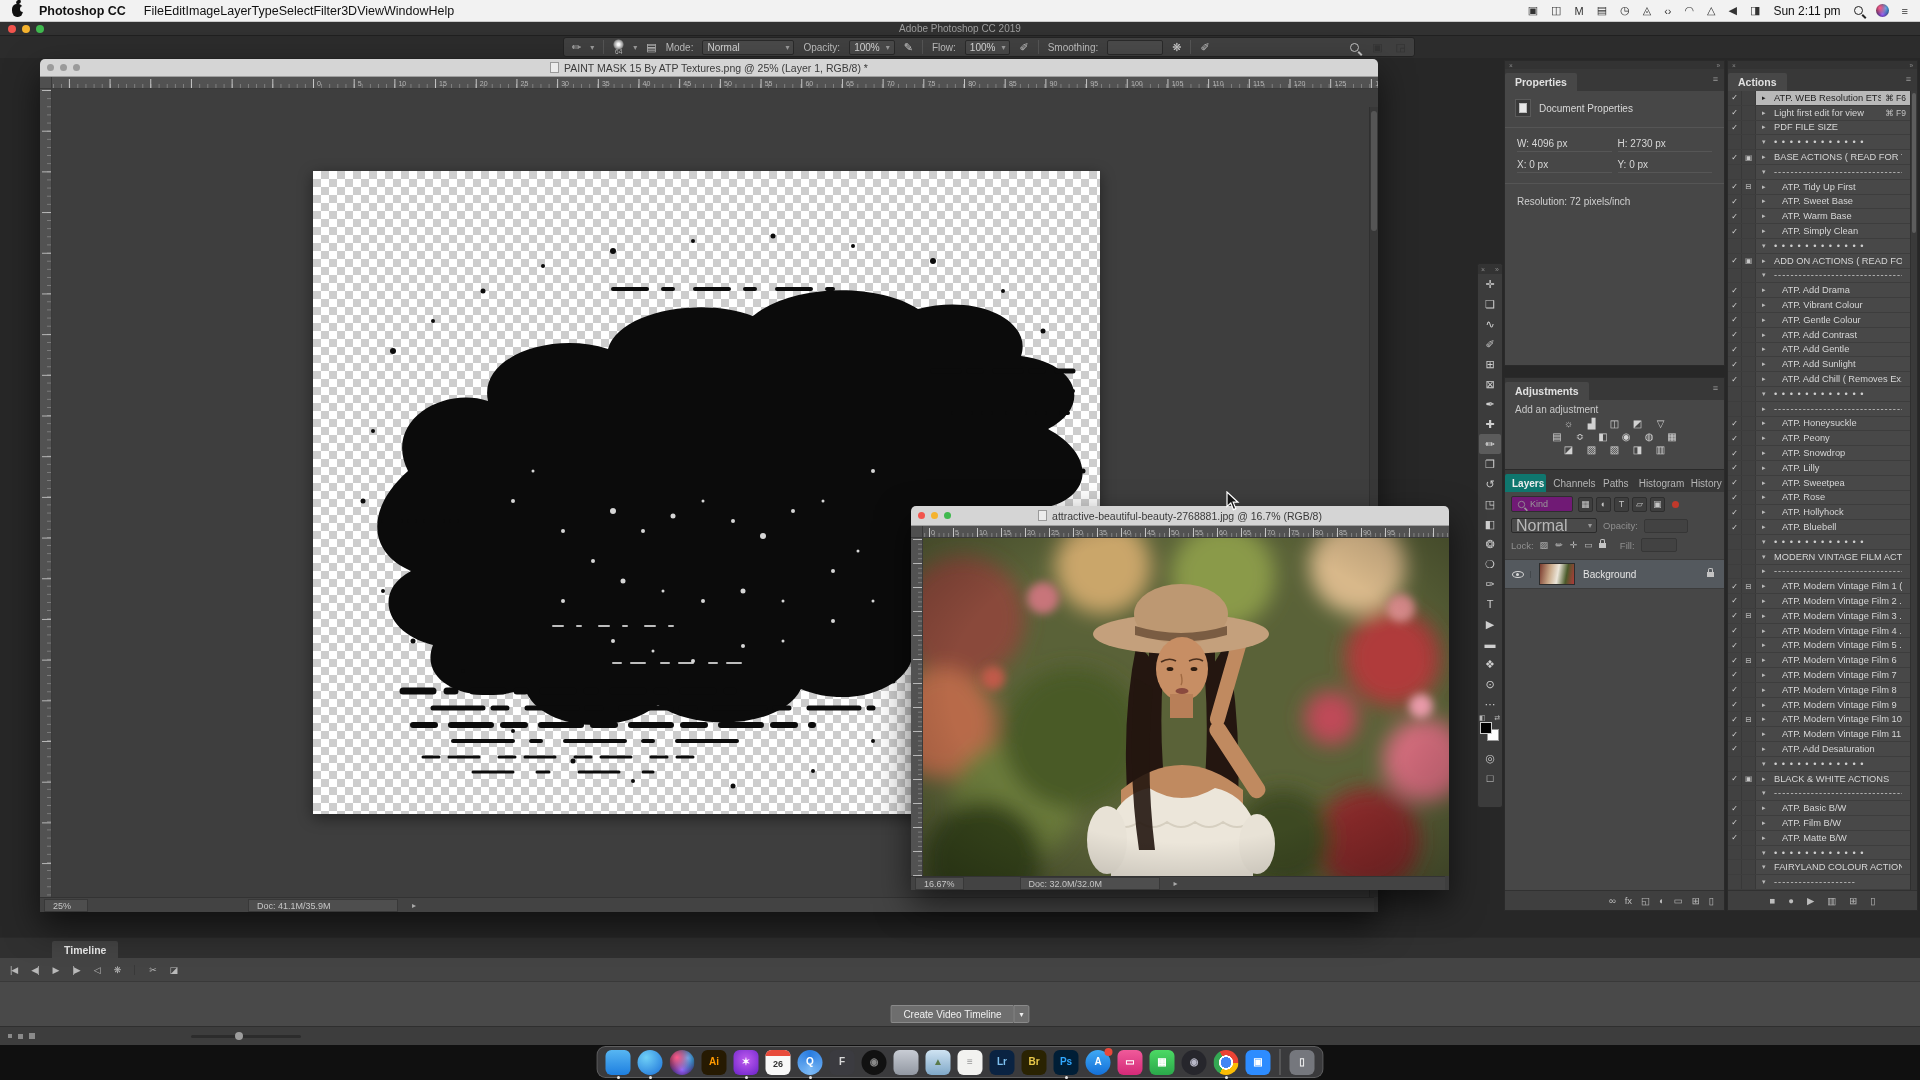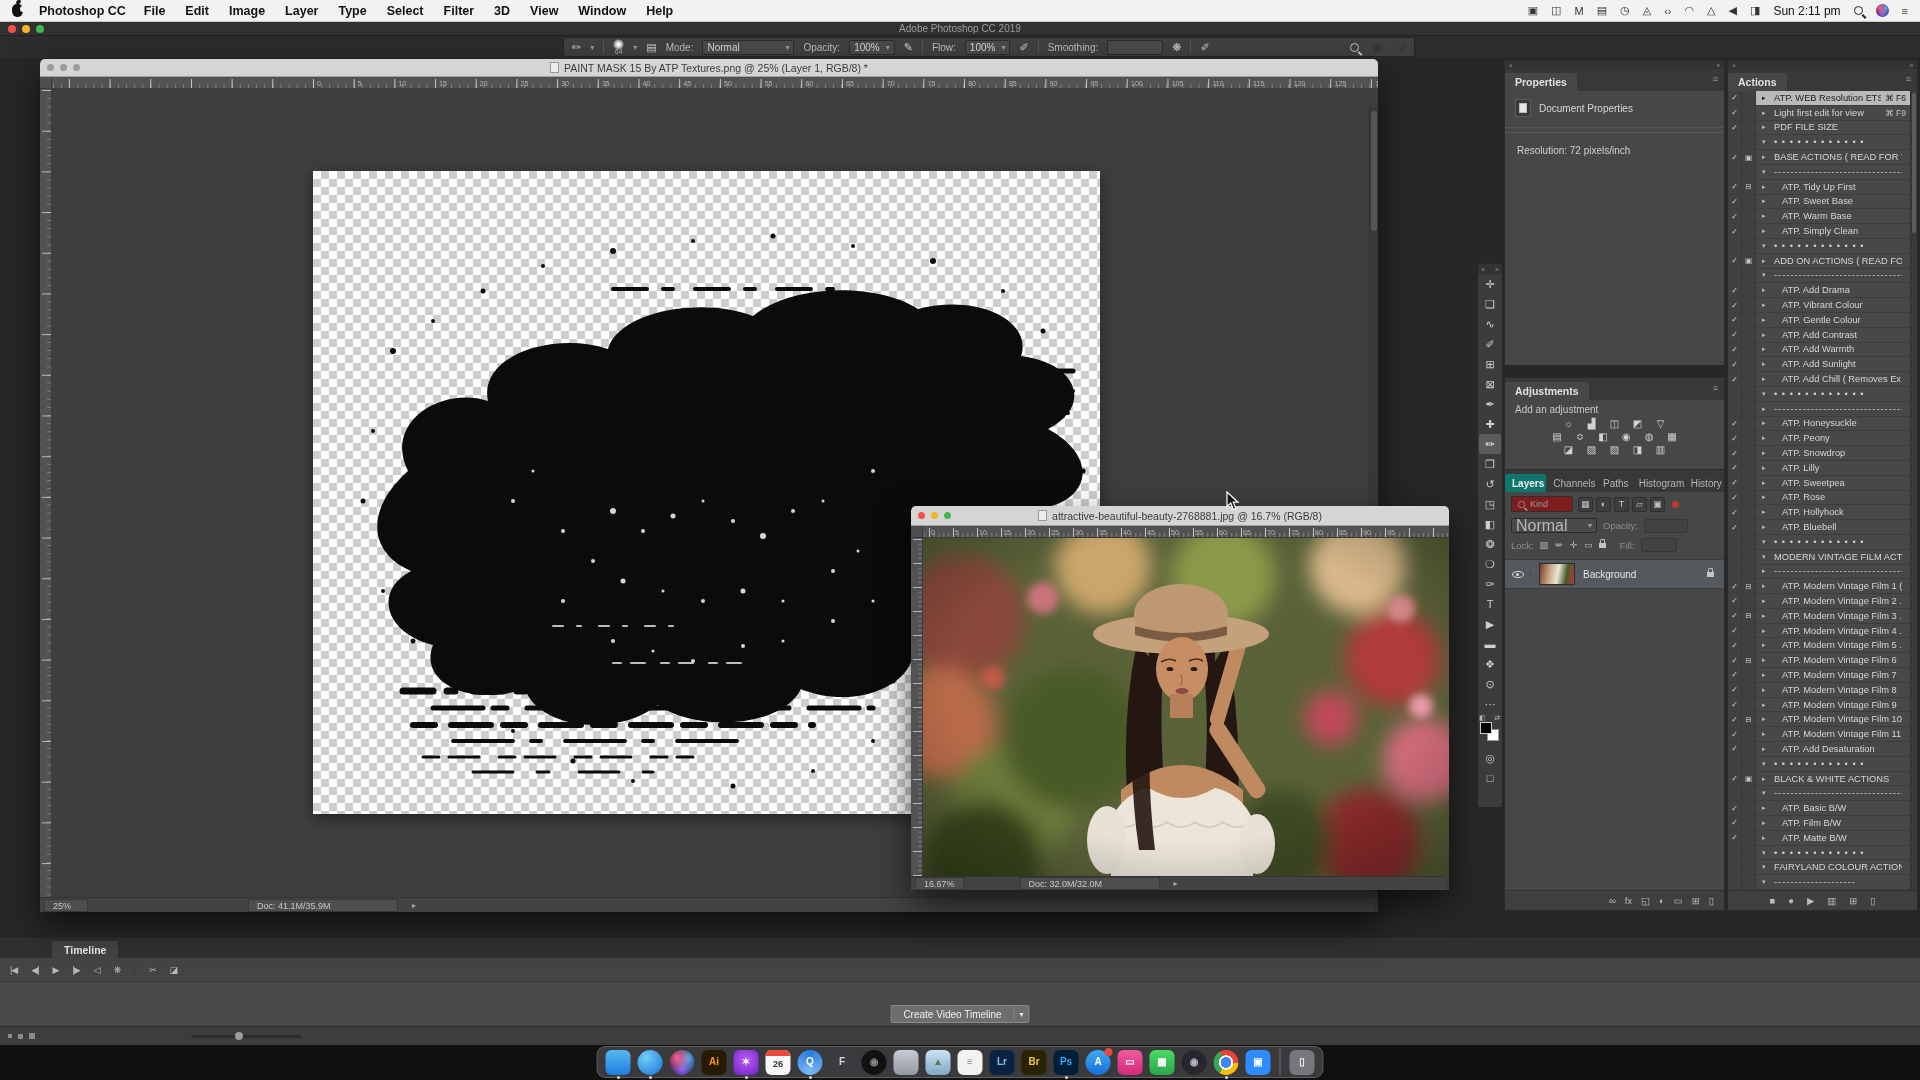--- a/index.html
+++ b/index.html
@@ -6,21 +6,21 @@
   *{box-sizing:border-box;font-family:"Liberation Sans",sans-serif;}
   .screen{position:relative;width:1920px;height:1080px;overflow:hidden;background:#272727;}
 
   
   .menubar{position:absolute;top:0;left:0;width:1920px;height:22px;background:#f2f2f2;
     display:flex;align-items:center;padding:0 12px;font-size:12.5px;color:#111;border-bottom:1px solid #c9c9c9;}
   .apple{width:11px;height:13px;background:#111;border-radius:44% 44% 46% 46%/38% 38% 48% 48%;position:relative;margin-right:16px;flex:none;}
   .apple::before{content:"";position:absolute;top:-4px;right:2px;width:5px;height:4px;background:#111;border-radius:60% 0;transform:rotate(-25deg);}
   .apple::after{content:"";position:absolute;top:2px;right:-3px;width:6px;height:6px;background:#f2f2f2;border-radius:50%;}
   .appname{font-weight:bold;margin-right:18px;}
-  .menus{display:flex;gap:20px;font-weight:bold;}
+  .menus{display:flex;}
   .menu-item{white-space:nowrap;}
   .mb-right{margin-left:auto;display:flex;align-items:center;gap:13px;}
   .mstat{display:flex;align-items:center;gap:13px;font-size:11px;color:#333;}
   .sicon{white-space:nowrap;}
   .clock{font-size:12px;color:#111;}
   .spot{width:9px;height:9px;border:1.6px solid currentColor;border-radius:50%;position:relative;display:inline-block;color:#222;}
   .spot::after{content:"";position:absolute;width:2px;height:5px;background:currentColor;transform:rotate(-45deg);left:8px;top:7px;}
   .siri{width:13px;height:13px;border-radius:50%;display:inline-block;
     background:radial-gradient(circle at 30% 30%,#ff5a8a,transparent 60%),radial-gradient(circle at 72% 32%,#4ab8ff,transparent 62%),radial-gradient(circle at 50% 78%,#9a5aff,transparent 62%),#16162a;}
 
@@ -127,21 +127,21 @@
   .p-adj{top:317px;height:99px;}
   .adjhint{font-size:10px;color:#c8c8c8;padding:4px 10px 2px;}
   .adjrow{display:flex;justify-content:center;gap:9px;padding:1px 0;}
   .adjicon{font-size:10px;color:#d2d2d2;width:14px;text-align:center;}
 
   .p-layers{top:409px;height:442px;}
   .ltabs{height:22px;background:#383838;display:flex;align-items:flex-end;overflow:hidden;}
   .ltab{height:18px;padding:0 7px;font-size:10px;color:#b5b5b5;display:flex;align-items:center;white-space:nowrap;max-width:52px;overflow:hidden;}
   .ltab.sel{background:#0f766e;color:#eee;font-weight:bold;border-radius:2px 2px 0 0;}
   .lfilter{display:flex;align-items:center;gap:5px;padding:4px 6px;}
-  .lsearch{display:flex;align-items:center;gap:4px;background:#7f1d1d;border:1px solid #2e2e2e;border-radius:2px;height:16px;padding:0 5px;color:#9a9a9a;font-size:9px;width:62px;}
+  .lsearch{display:flex;align-items:center;gap:4px;background:#701a75;border:1px solid #2e2e2e;border-radius:2px;height:16px;padding:0 5px;color:#9a9a9a;font-size:9px;width:62px;}
   .lsearch .spot{color:#9a9a9a;transform:scale(.8);}
   .ficon{font-size:9px;color:#c4c4c4;width:15px;height:15px;background:#3e3e3e;border:1px solid #2e2e2e;display:flex;align-items:center;justify-content:center;border-radius:2px;}
   .reddot{width:7px;height:7px;border-radius:50%;background:#c0392b;margin-left:2px;}
   .lblend{display:flex;align-items:center;gap:6px;padding:2px 6px;}
   .lblend .oselect{min-width:86px;color:#b9b9b9;}
   .dimlabel{font-size:9.5px;color:#8f8f8f;}
   .dimfield{background:#424242;border:1px solid #363636;border-radius:2px;width:44px;height:14px;}
   .llock{display:flex;align-items:center;gap:6px;padding:3px 6px;}
   .lockicon{font-size:9px;color:#b9b9b9;}
   .padlock{width:7px;height:5px;background:#c4c4c4;position:relative;display:inline-block;}
@@ -659,20 +659,26 @@
           </div>
         <div class="phead">
             <span class="ptab">Properties</span>
             <span class="pmenu">≡</span>
           </div>
         <div class="prophead">
             <span class="docicon"></span>
             <span class="proplabel">Document Properties</span>
           </div>
         <div class="pdiv"></div>
+        <div class="propgrid">
+          <span>W: 4096 px</span>
+          <span>H: 2730 px</span>
+          <span>X: 0 px</span>
+          <span>Y: 0 px</span>
+        </div>
         <div class="pdiv"></div>
         <div class="propres">Resolution: 72 pixels/inch</div>
       </section>
 
       <section class="panel p-adj">
         <div class="phead">
             <span class="ptab">Adjustments</span>
             <span class="pmenu">≡</span>
           </div>
         <div class="adjhint">Add an adjustment</div>
@@ -943,21 +949,21 @@
       <span class="a-a">▸</span>
       <span class="a-t">ATP. Add Contrast</span>
       <span class="a-k"></span>
     </span>
   </div>
           <div class="arow sub">
     <span class="a-c">✓</span>
     <span class="a-d"></span>
     <span class="a-main">
       <span class="a-a">▸</span>
-      <span class="a-t">ATP. Add Warmth</span>
+      <span class="a-t">ATP. Add Gentle</span>
       <span class="a-k"></span>
     </span>
   </div>
           <div class="arow sub">
     <span class="a-c">✓</span>
     <span class="a-d"></span>
     <span class="a-main">
       <span class="a-a">▸</span>
       <span class="a-t">ATP. Add Sunlight</span>
       <span class="a-k"></span>

